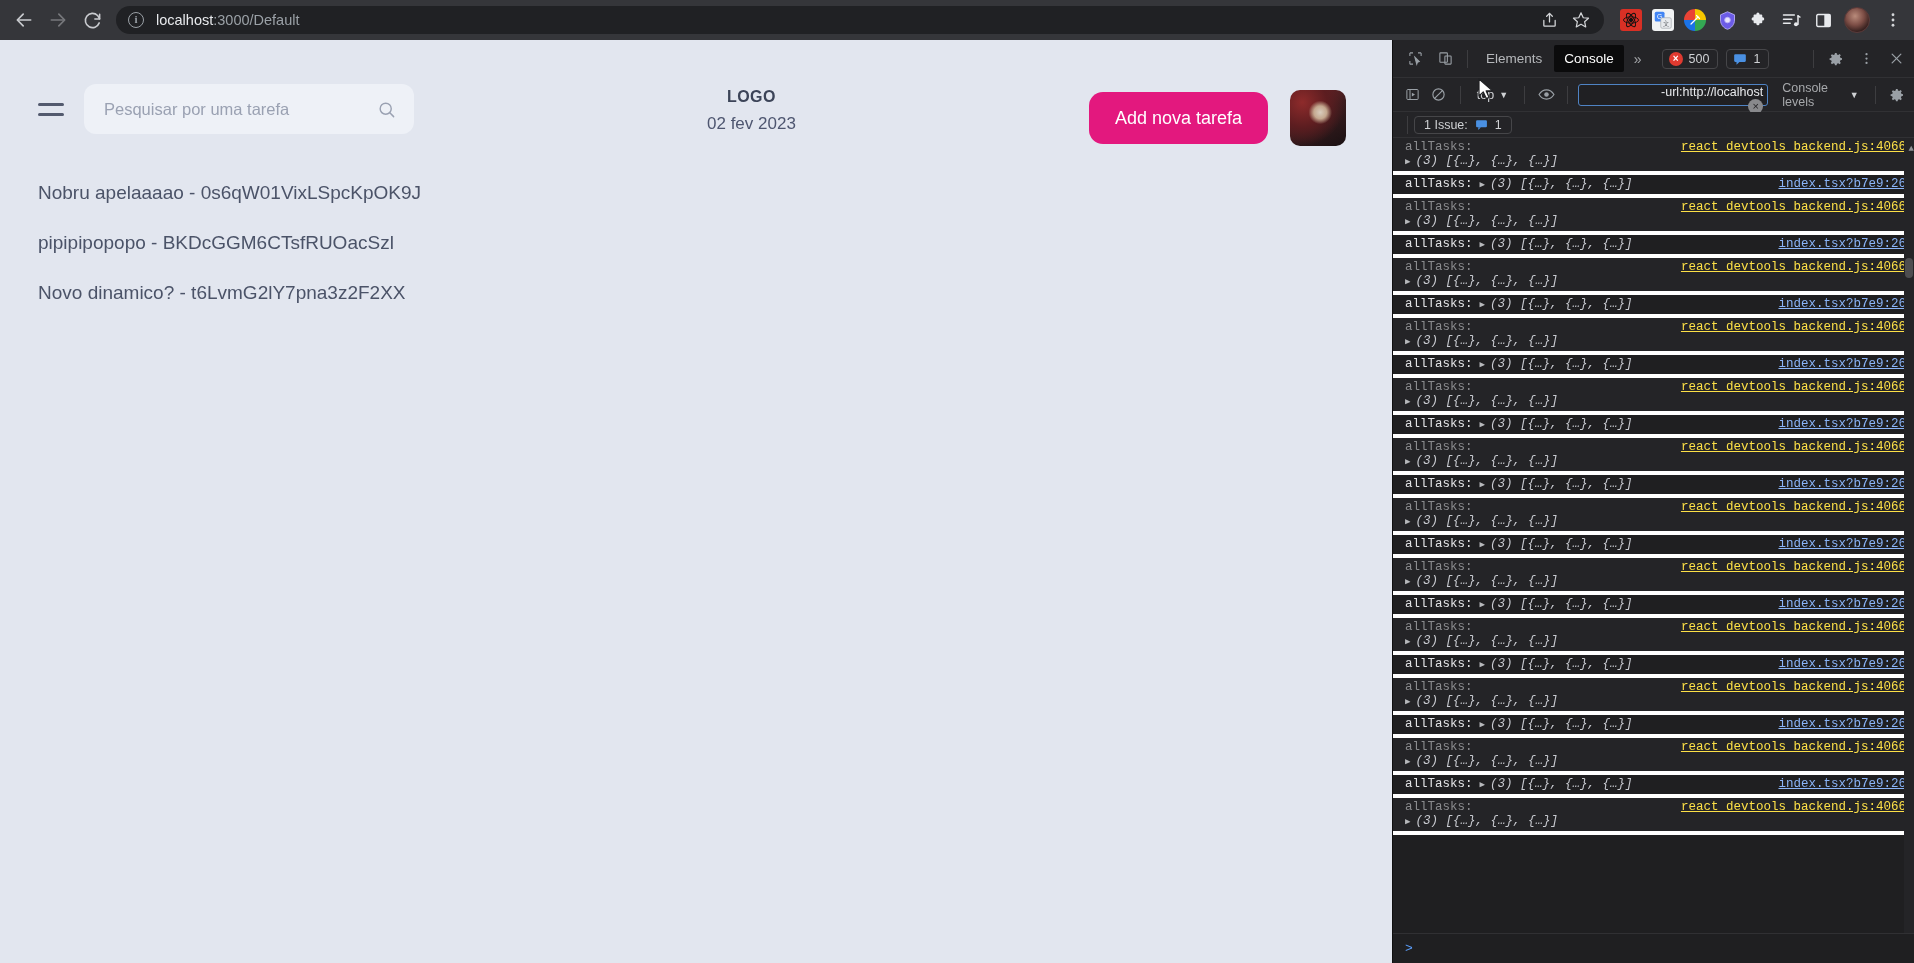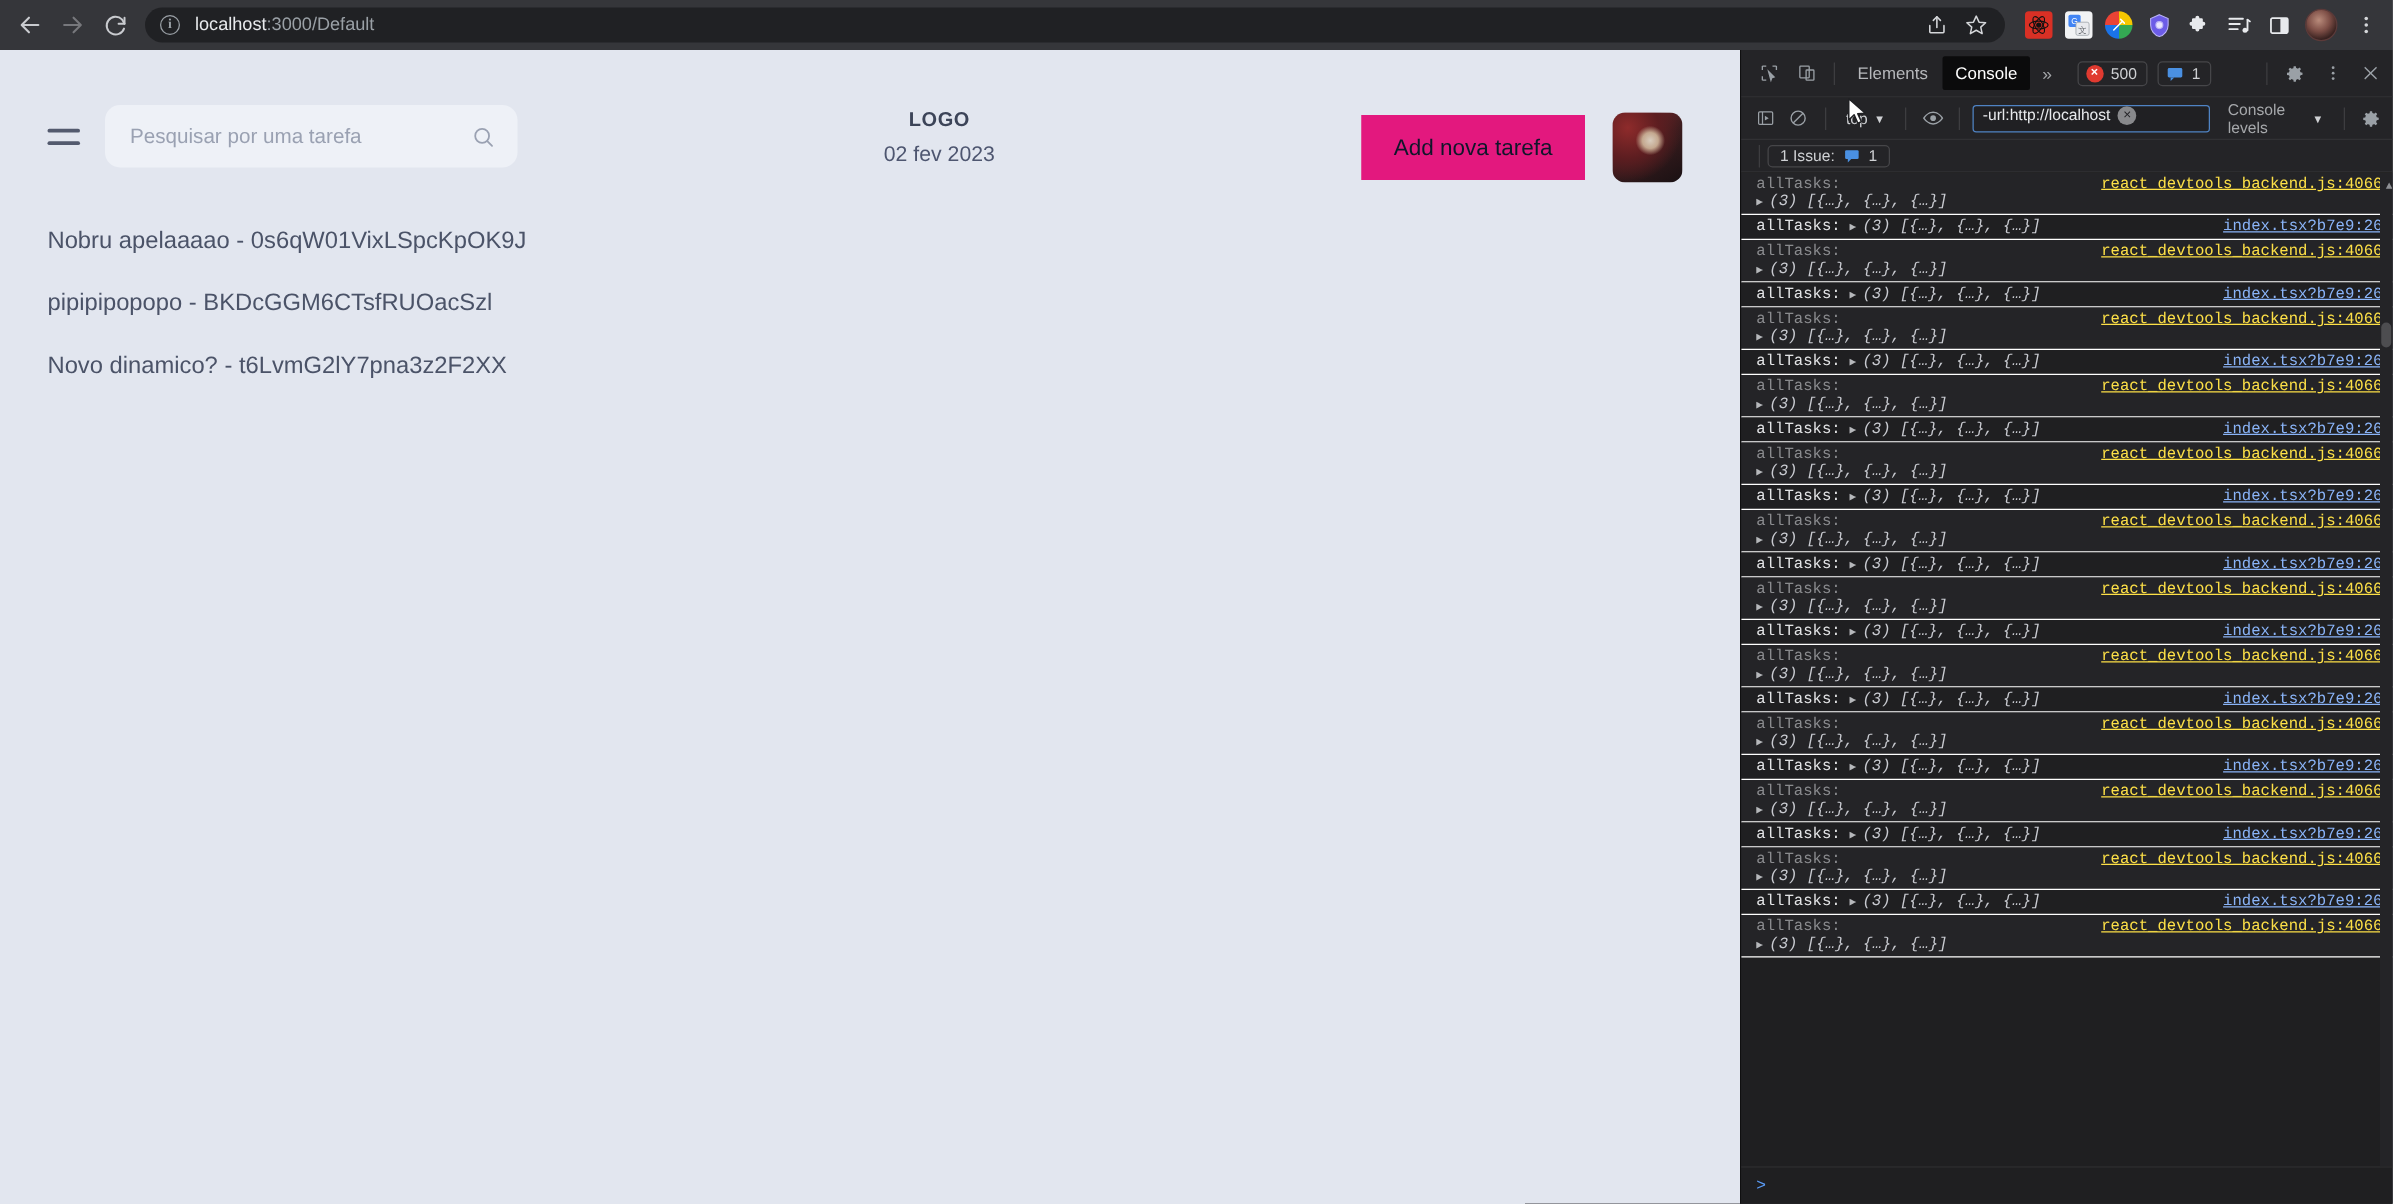--- a/index.html
+++ b/index.html
@@ -107,23 +107,23 @@
   .brand {
     flex: 1 1 auto;
     display: flex; flex-direction: column; align-items: center;
     margin-top: 22px;
   }
   .brand-logo { font-size: 16px; font-weight: bold; color: #3c4458; letter-spacing: 0.4px; }
   .brand-date { font-size: 17px; color: #4e5670; margin-top: 8px; }
   .header-right { display: flex; align-items: center; gap: 22px; margin-top: 24px; flex: 0 0 auto; }
   .add-btn {
     background: #e3187e;
-    color: #0f172a;
+    color: #ffffff;
     border: none;
-    border-radius: 0;
+    border-radius: 14px;
     padding: 0 26px;
     height: 52px;
     font-family: "Liberation Sans", sans-serif;
     font-size: 18px;
     cursor: pointer;
     white-space: nowrap;
   }
   .avatar-user {
     width: 56px; height: 56px; border-radius: 10px;
     background:
@@ -183,26 +183,27 @@
     height: 34px; min-height: 34px;
     display: flex; align-items: center;
     padding: 0 6px 0 8px;
     gap: 4px;
     background: #242427;
     border-bottom: 1px solid #313134;
   }
   .ctx-select { font-size: 12.5px; color: #cfd1d4; display:flex; align-items:center; gap: 5px; padding: 0 6px; }
   .caret { font-size: 9px; color: #cfd1d4; }
   .filter-box {
-    display: flex; align-items: flex-start;
+    display: flex; align-items: flex-end;
     background: #202023;
     border: 1px solid #4f83c4;
     border-radius: 3px;
     height: 22px; padding: 0 4px 0 7px;
     min-width: 190px;
+    flex-direction: column;
   }
   .filter-text { font-size: 12.5px; color: #e8eaed; white-space: nowrap; font-family: "Liberation Sans", sans-serif; }
   .filter-clear {
     width: 15px; height: 15px; border-radius: 50%;
     background: #88898c; color: #242427;
     font-size: 11px; line-height: 15px; text-align: center;
     margin-left: 6px; font-family: "Liberation Sans", sans-serif;
   }
   .levels { font-size: 12.5px; color: #a6a8ab; display:flex; align-items:center; gap: 5px; padding: 0 6px; margin-left: 4px; }
 
@@ -223,21 +224,21 @@
   .console-body {
     flex: 1 1 auto; min-height: 0;
     background: #1f1f21;
     overflow: hidden;
     position: relative;
     font-family: "Liberation Mono", monospace;
     font-size: 12.5px;
   }
   .console-scroll { position: absolute; inset: 0; overflow: hidden; }
   .log-row {
-    border-bottom: 1px solid #ffffff;
+    border-bottom: 4px solid #ffffff;
     padding: 2px 8px 3px 12px;
     position: relative;
   }
   .log-row.dim { background: #242427; }
   .log-row.bright { background: #1f1f21; }
   .log-line1 { display: flex; align-items: baseline; white-space: nowrap; }
   .log-label { color: #e3e4e6; font-family: "Liberation Mono", monospace; }
   .log-row.dim .log-label { color: #8a8b8e; }
   .log-arrow { color: #b6b8bb; margin: 0 5px 0 7px; font-size: 9px; }
   .log-val { color: #c8cad0; font-style: italic; font-family: "Liberation Mono", monospace; }

